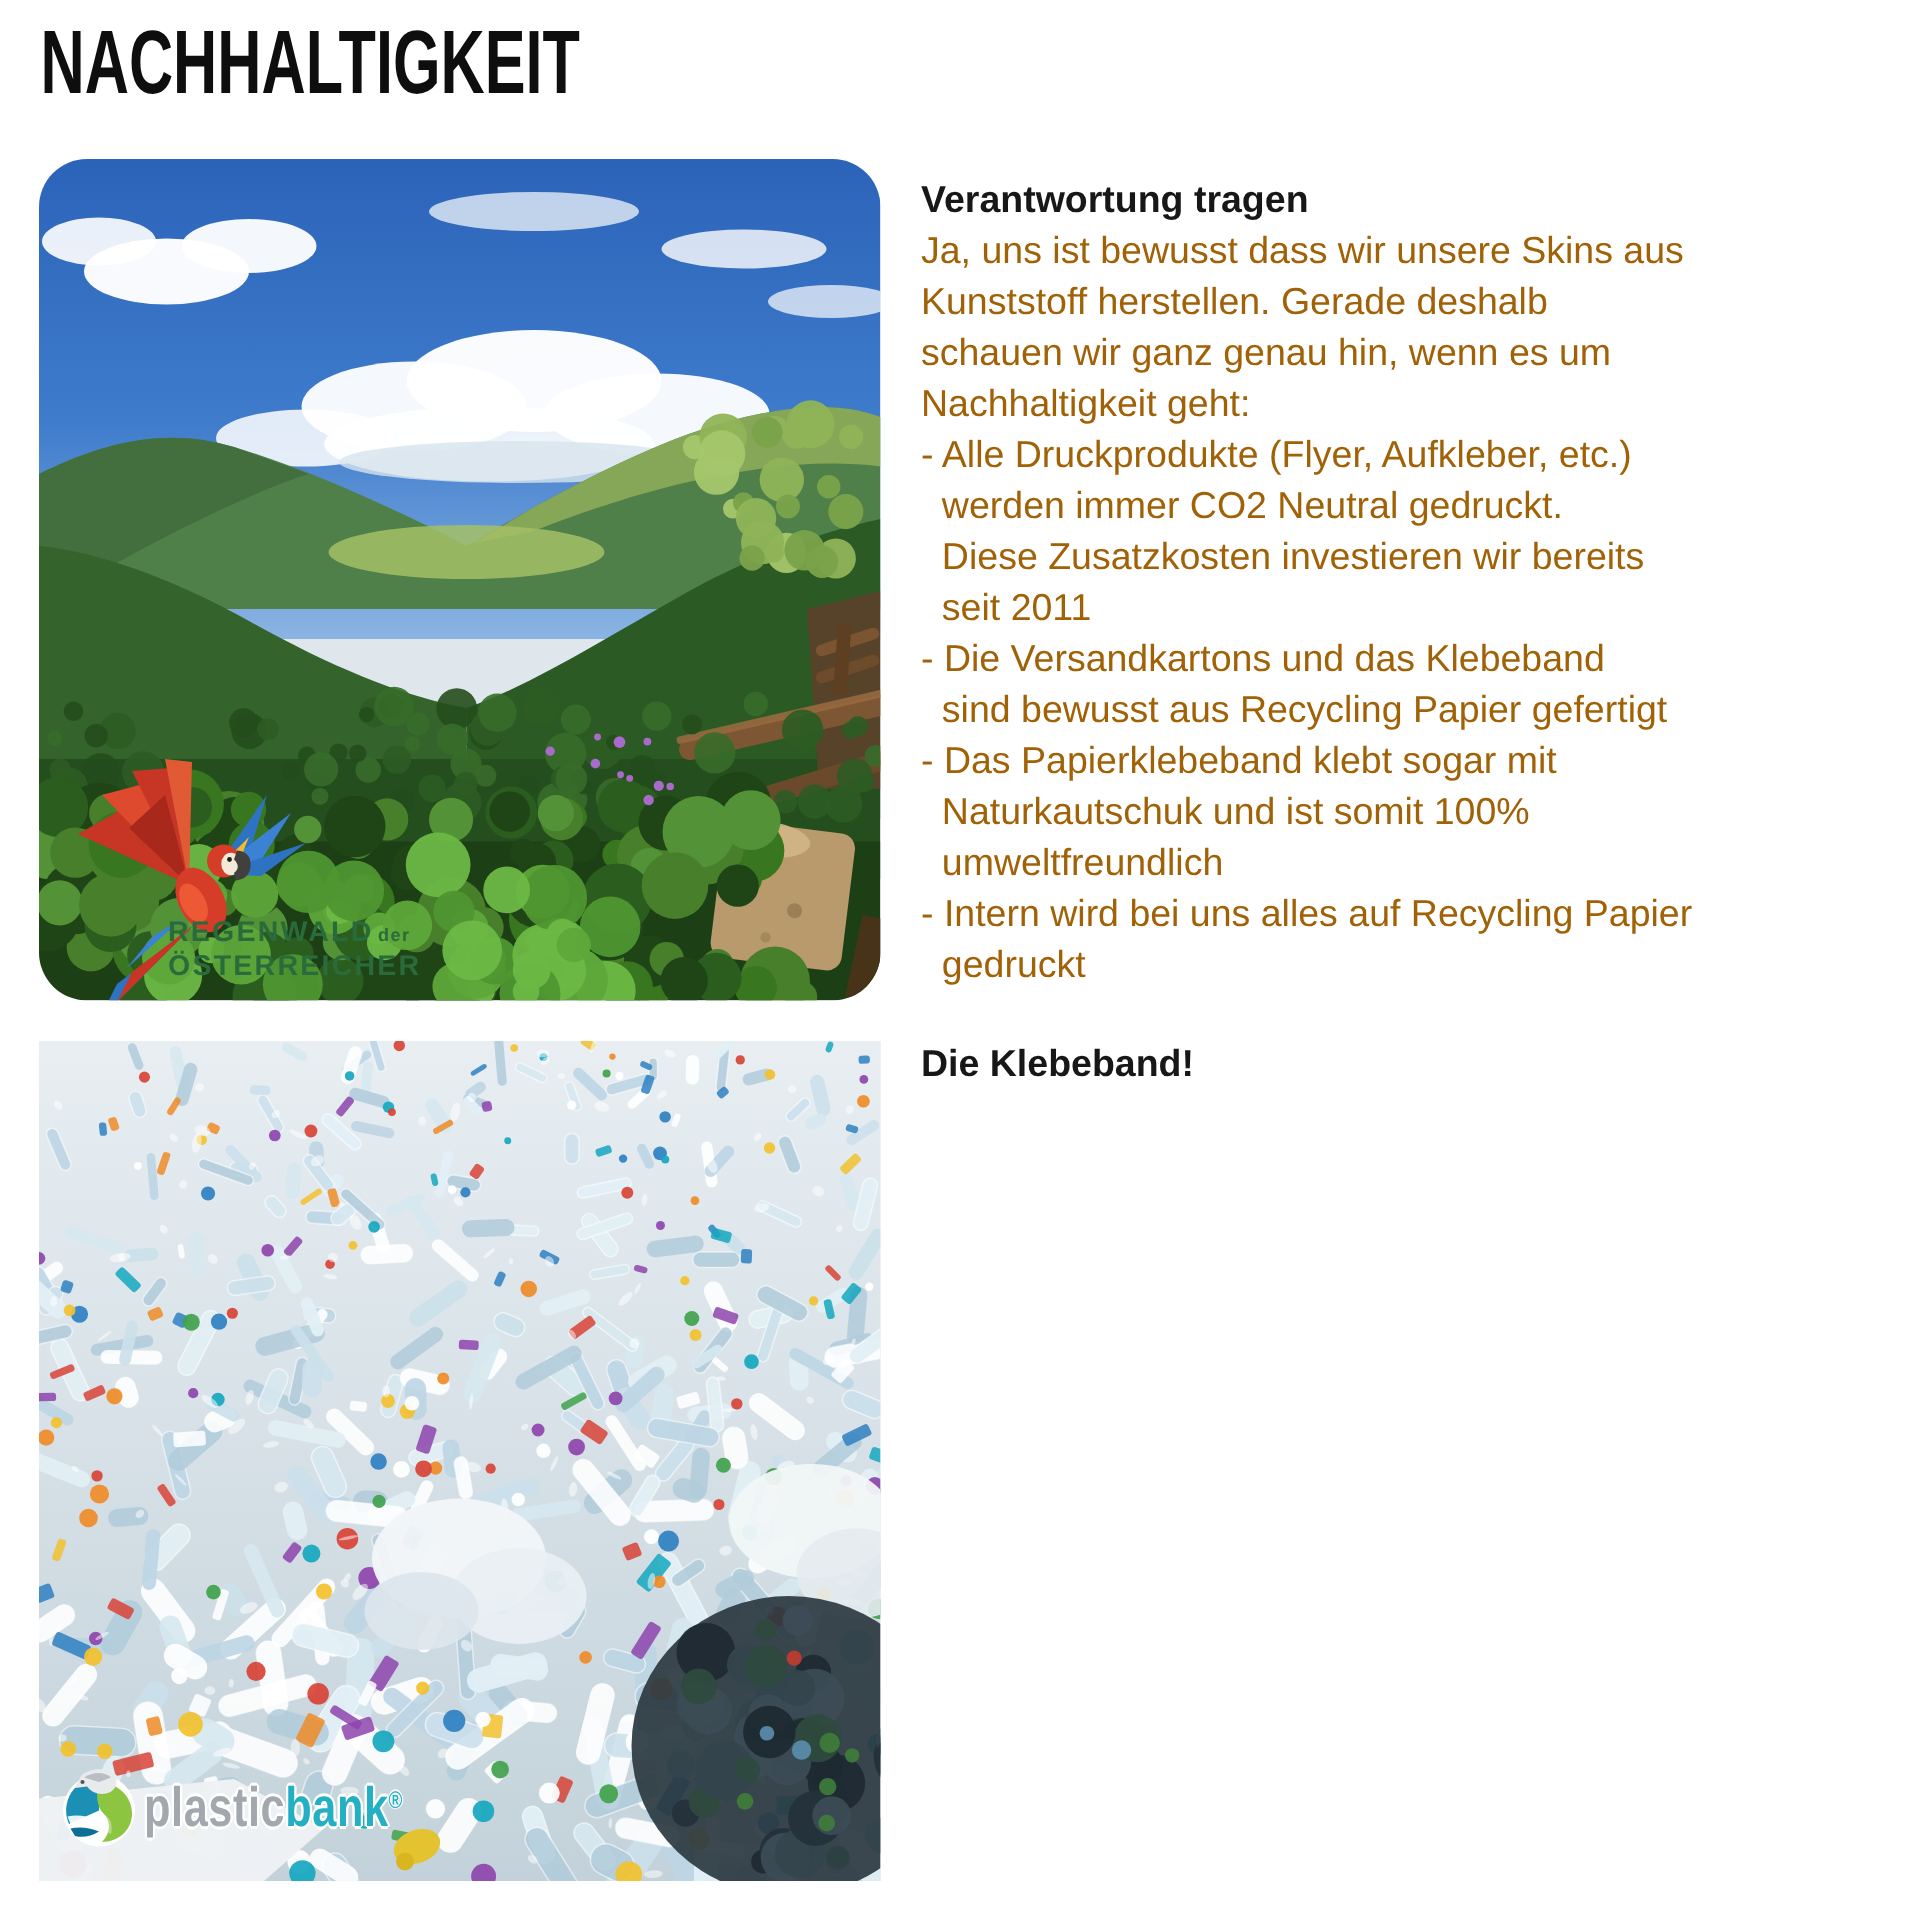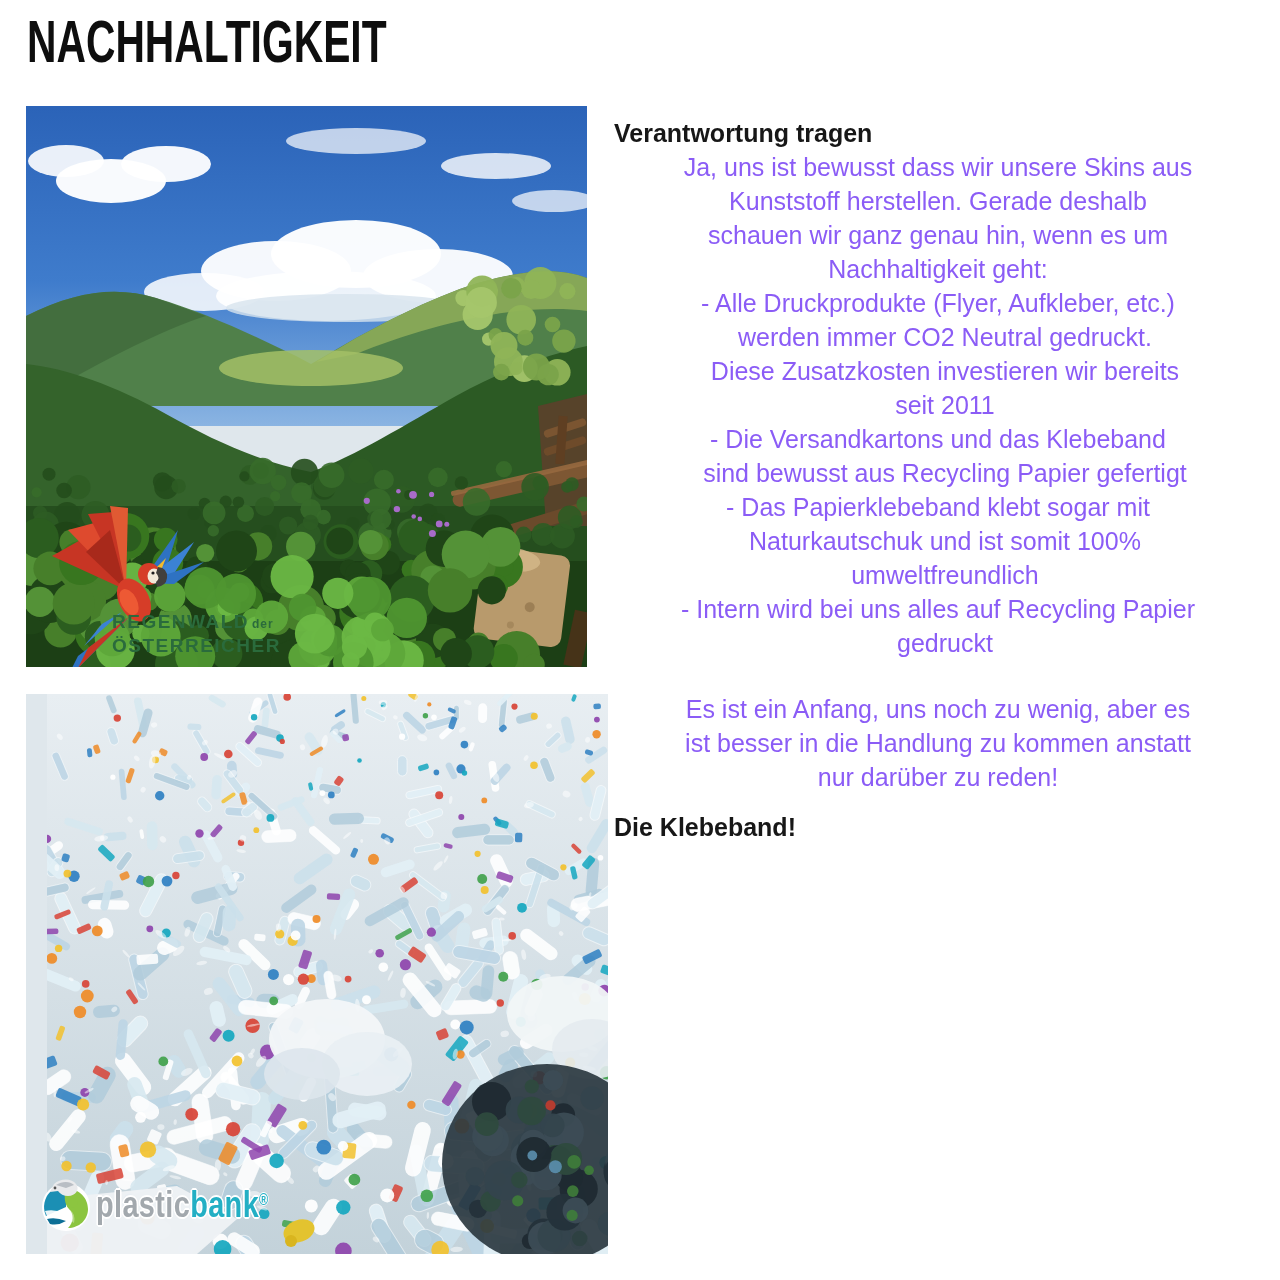--- a/index.html
+++ b/index.html
@@ -6,22 +6,22 @@
   body {
     width:1280px; height:1280px; position:relative; overflow:hidden;
     background:#ffffff; font-family:"Liberation Sans", sans-serif; color:#262626;
   }
   .title {
     position:absolute; left:27px; top:10px; margin:0;
     font-size:60px; line-height:64px; font-weight:700; color:#0e0e0e;
     transform:scaleX(0.68); transform-origin:0 0; white-space:nowrap;
   }
   .photo { position:absolute; left:26px; width:561px; overflow:hidden; background:#dfe7ec; }
-  .photo-rainforest { top:106px; height:561px; }
-  .photo-plastic { top:694px; height:560px;padding-left:21px; }
+  .photo-rainforest { top:106px; height:561px;border-radius:32px; }
+  .photo-plastic { top:694px; height:560px; }
   .photo svg.scene { display:block; width:100%; height:100%; }
 
   
   .rw-logo {
     position:absolute; left:86px; top:505px; color:#2a6b3c;
     font-weight:700; letter-spacing:1.5px; line-height:22px; white-space:nowrap;
   }
   .rw-logo .l1, .rw-logo .l2 { font-size:19px; }
   .rw-logo .der { font-size:12px; letter-spacing:1px; font-weight:600; margin-left:3px; }
 
@@ -38,21 +38,21 @@
   .pb-bank {
     color:#23afc4;
     text-shadow:-2px 0 #fff, 2px 0 #fff, 0 -2px #fff, 0 2px #fff, -1px -1px #fff, 1px 1px #fff, -1px 1px #fff, 1px -1px #fff;
   }
   .pb-reg { font-size:16px; color:#23afc4; display:inline-block; transform:translateY(-12px);
     text-shadow:-1px 0 #fff, 1px 0 #fff, 0 -1px #fff, 0 1px #fff; }
 
   
   .col { position:absolute; left:614px; top:116px; width:648px; }
   .sec h2 { margin:0; font-size:25px; line-height:34px; font-weight:700; color:#171717; }
-  .sec .body { margin:0; font-size:25px; line-height:34px; color:#8b5cf6; white-space:pre-wrap;text-align:center; }
+  .sec .body { margin:0; font-size:25px; line-height:34px; color:#a16207; white-space:pre-wrap; }
   .s2 { margin-top:32px; }
   .s3 { margin-top:28px; }
   .s4 { margin-top:16px; }
 </style>
 </head>
 <body>
 
 <h1 class="title">NACHHALTIGKEIT</h1>
 
 <div class="photo photo-rainforest">
@@ -1163,21 +1163,16 @@
 - Die Versandkartons und das Klebeband
   sind bewusst aus Recycling Papier gefertigt
 - Das Papierklebeband klebt sogar mit
   Naturkautschuk und ist somit 100%
   umweltfreundlich
 - Intern wird bei uns alles auf Recycling Papier
   gedruckt</div>
   </section>
   <section class="sec s2">
   </section>
-  <section class="sec s3">
-    <div class="body">Es ist ein Anfang, uns noch zu wenig, aber es
-ist besser in die Handlung zu kommen anstatt
-nur darüber zu reden!</div>
-  </section>
   <section class="sec s4">
     <h2>Die Klebeband!</h2>
   </section>
 </div>
 
 </body></html>

